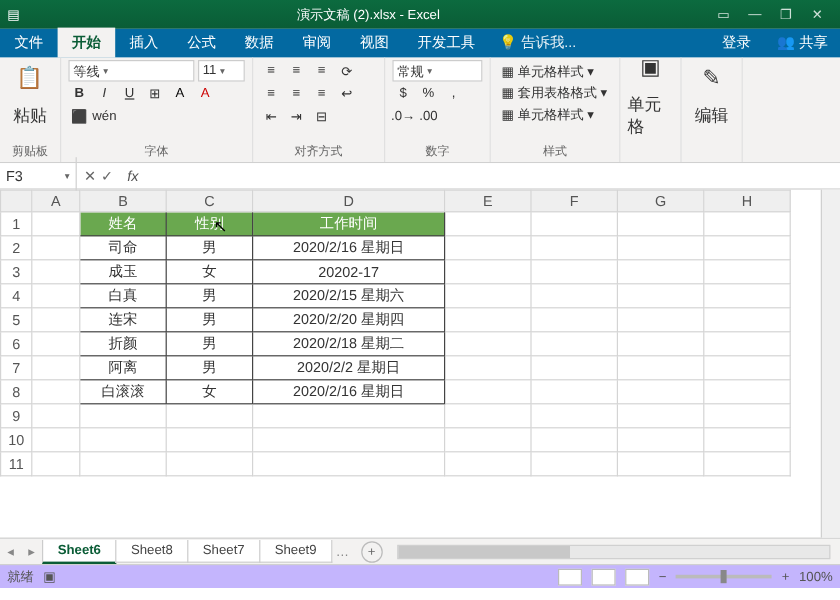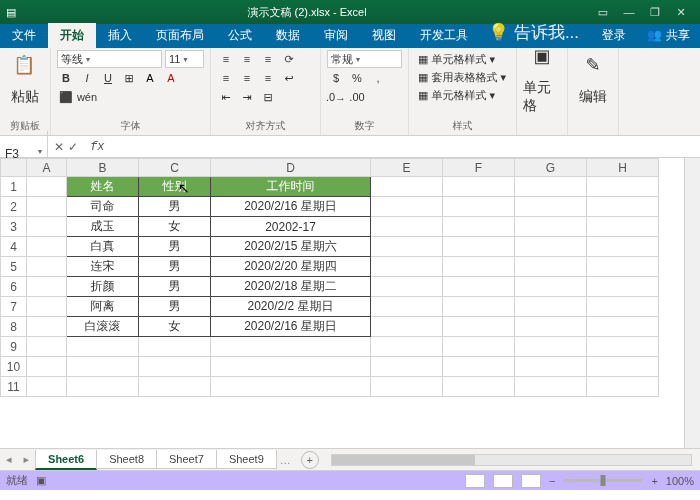--- a/index.html
+++ b/index.html
@@ -4,39 +4,39 @@
 <style>
   * { box-sizing: border-box; margin: 0; padding: 0; font-family: "Microsoft YaHei", "Segoe UI", sans-serif; }
   body { width: 700px; height: 500px; overflow: hidden; background: #fff; font-size: 12px; color: #333; }
   .titlebar { height: 24px; background: linear-gradient(#0c6b3f,#0a5c36); color: #fff; display: flex; align-items: center; padding: 0 6px; font-size: 11px; }
   .titlebar .docname { flex: 1; text-align: center; }
   .titlebar .winbtn { width: 26px; text-align: center; cursor: pointer; opacity: .8; }
   .tabs { height: 24px; background: #0369a1; display: flex; align-items: flex-end; color: #fff; font-size: 12px; }
   .tabs .tab { padding: 4px 12px; cursor: pointer; }
   .tabs .tab.active { background: #f3f2f1; color: #0a5c36; font-weight: bold; }
   .tabs .spacer { flex: 1; }
-  .tabs .tellme { padding: 4px 8px; font-size: 17px; opacity: .9; }
+  .tabs .tellme { padding: 4px 8px; font-size: 12px; opacity: .9; }
   .tabs .share { padding: 4px 10px; }
   .ribbon { height: 88px; background: #f3f2f1; border-bottom: 1px solid #d0d0d0; display: flex; font-size: 11px; }
   .group { border-right: 1px solid #e0e0e0; padding: 2px 6px 0 6px; display: flex; flex-direction: column; justify-content: space-between; }
   .group-label { text-align: center; color: #666; font-size: 10px; padding-bottom: 2px; }
   .btnbig { display: flex; flex-direction: column; align-items: center; justify-content: center; width: 38px; height: 60px; cursor: pointer; }
   .btnbig .ic { font-size: 18px; }
   .btnbig .lb { font-size: 14px; margin-top: 12px; }
   .row { display: flex; align-items: center; gap: 3px; margin-bottom: 1px; }
   .dd { display: flex; align-items: center; border: 1px solid #ccc; background: #fff; height: 18px; font-size: 11px; padding: 0 3px; cursor: pointer; }
   .dd .caret { margin-left: 3px; font-size: 8px; color: #666; }
   .ribbtn { width: 18px; height: 18px; display: flex; align-items: center; justify-content: center; cursor: pointer; font-size: 11px; }
   .stylesbtn { display: flex; align-items: center; height: 18px; cursor: pointer; font-size: 11px; gap: 3px; padding: 0 3px; }
   .namebox-row { height: 22px; border-bottom: 1px solid #d0d0d0; display: flex; align-items: center; background: #fff; }
-  .namebox { width: 48px; border-right: 1px solid #d0d0d0; padding: 16px 5px; font-size: 12px; display: flex; align-items: flex-start; height: 100%; }
+  .namebox { width: 64px; border-right: 1px solid #d0d0d0; padding: 16px 5px; font-size: 12px; display: flex; align-items: center; height: 100%; }
   .namebox .caret { margin-left: auto; font-size: 8px; color: #666; }
   .fx-btns { display: flex; gap: 4px; padding: 0 6px; color: #666; }
   .fx-btns span { cursor: pointer; }
-  .fx-label { font-style: italic; font-family: Liberation Mono, monospace; margin: 0 6px; color: #555; }
+  .fx-label { font-style: italic; font-family: Liberation Sans, sans-serif; margin: 0 6px; color: #555; }
   .formula { flex: 1; padding: 0 4px; }
   .sheet-area { height: 290px; display: flex; }
   .sheet-main { flex: 1; overflow: hidden; position: relative; }
   table.grid { border-collapse: collapse; table-layout: fixed; }
   table.grid th, table.grid td { border: 1px solid #d4d4d4; font-size: 12px; font-weight: normal; }
   table.grid th { background: #efefef; color: #555; text-align: center; height: 18px; }
   table.grid td { height: 20px; background: #fff; text-align: center; }
   .corner { width: 26px; }
   .colhdr { text-align: center; }
   .rowhdr { width: 26px; background: #efefef; text-align: center; color: #555; }
@@ -66,21 +66,20 @@
   <span class="winbtn">▭</span>
   <span class="winbtn">—</span>
   <span class="winbtn">❐</span>
   <span class="winbtn">✕</span>
 </div>
 
 <div class="tabs">
   <div class="tab">文件</div>
   <div class="tab active">开始</div>
   <div class="tab">插入</div>
-  <div class="tab">页面布局</div>
   <div class="tab">公式</div>
   <div class="tab">数据</div>
   <div class="tab">审阅</div>
   <div class="tab">视图</div>
   <div class="tab">开发工具</div>
   <div class="tellme">💡 <span>告诉我...</span></div>
   <div class="spacer"></div>
   <div class="tab">登录</div>
   <div class="share">👥 <span>共享</span></div>
 </div>

